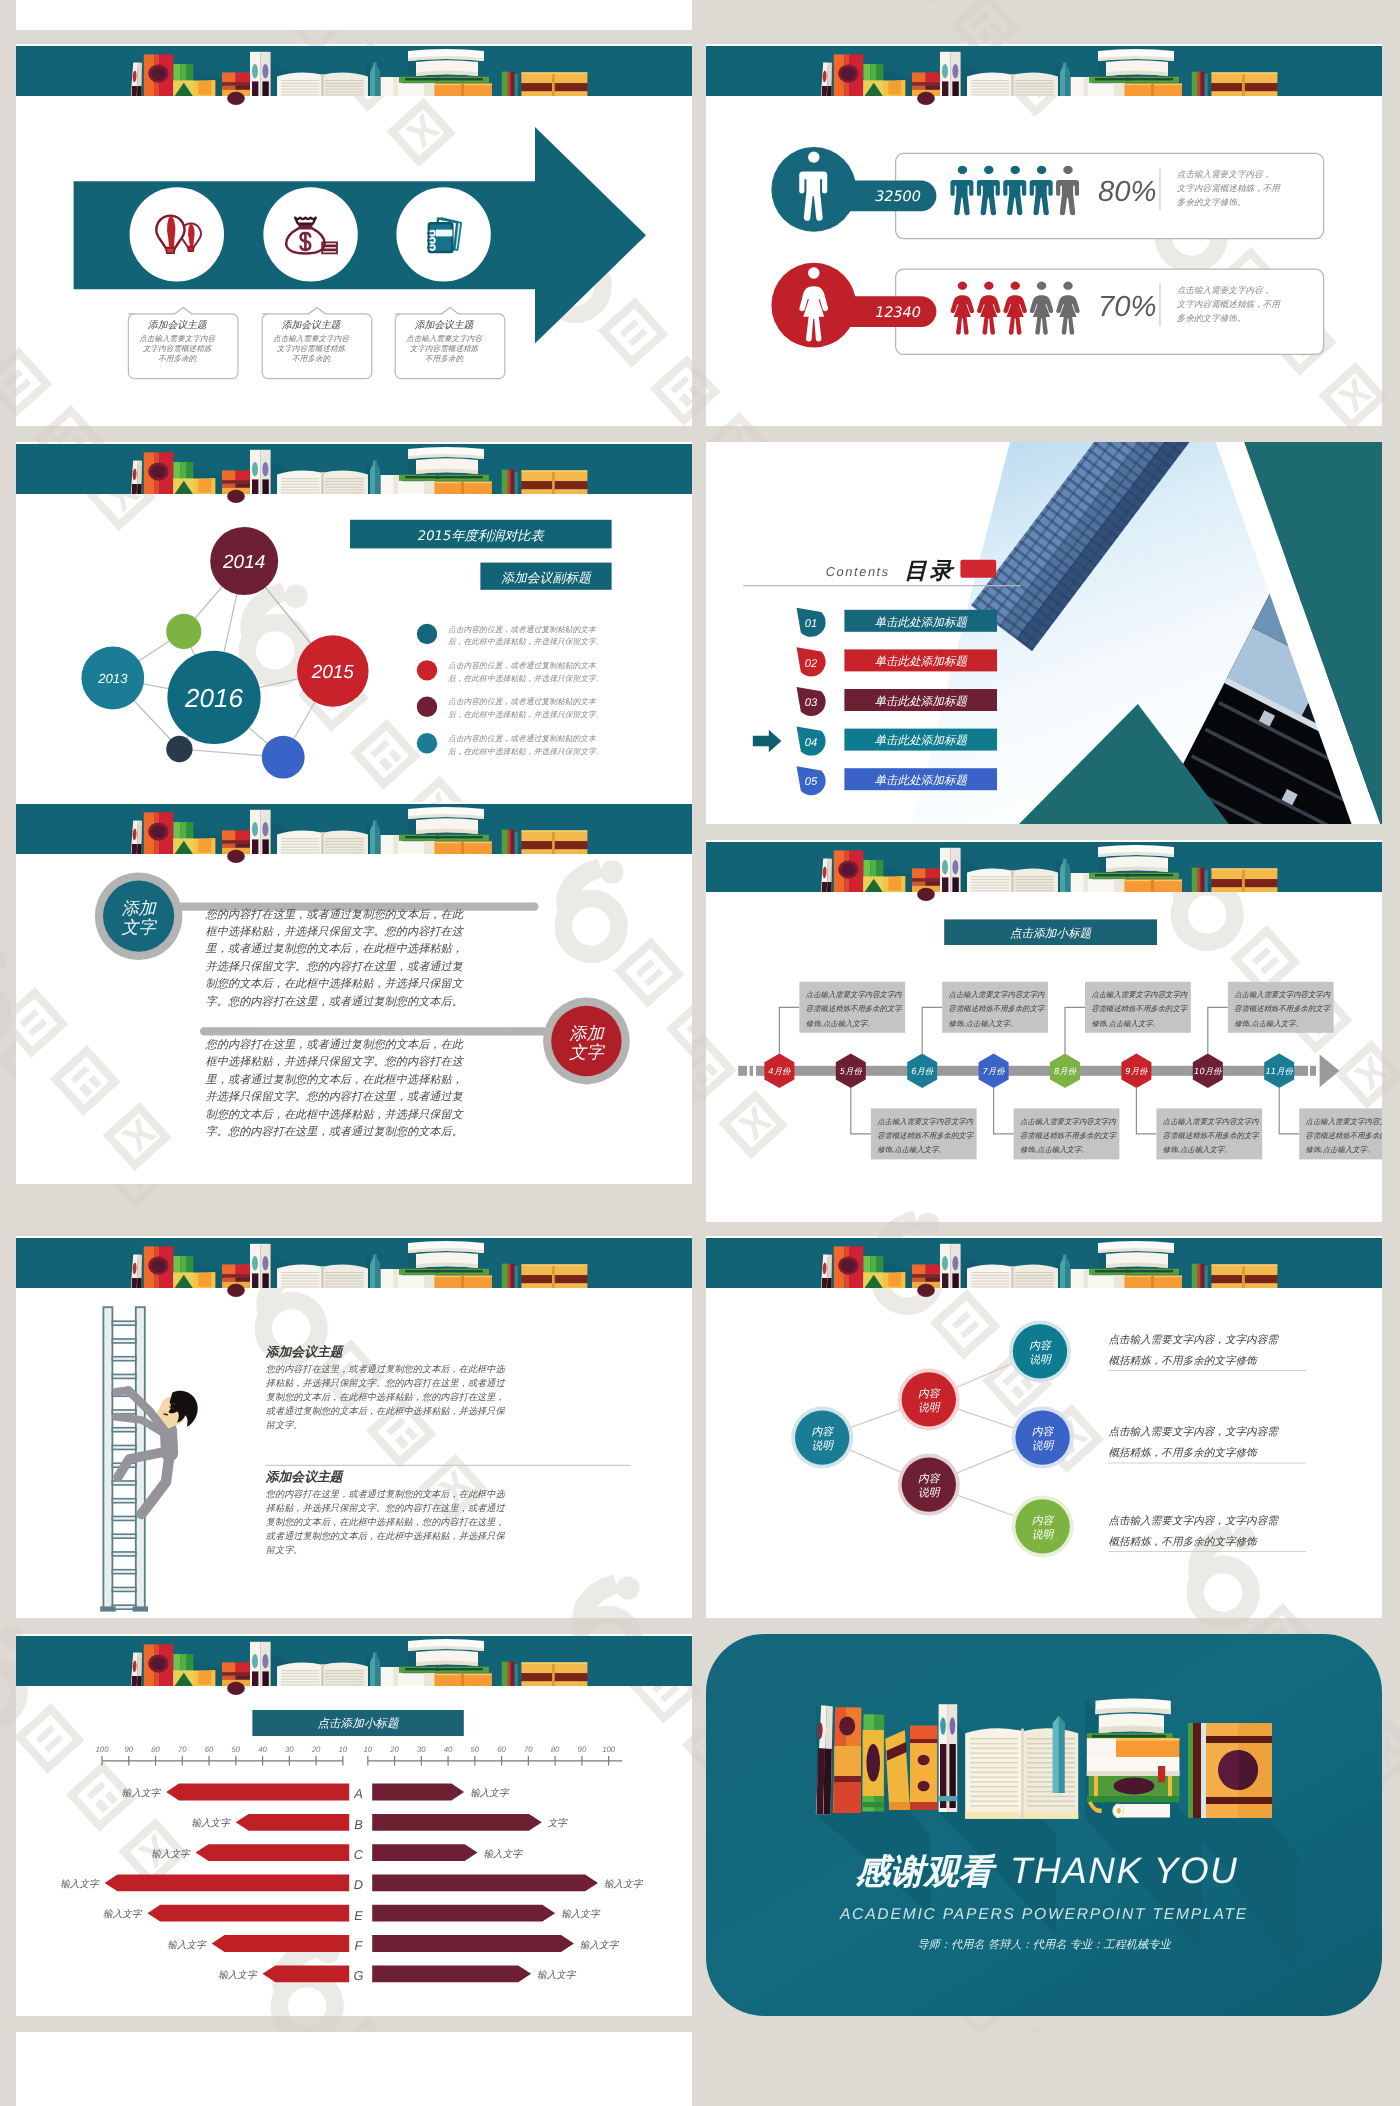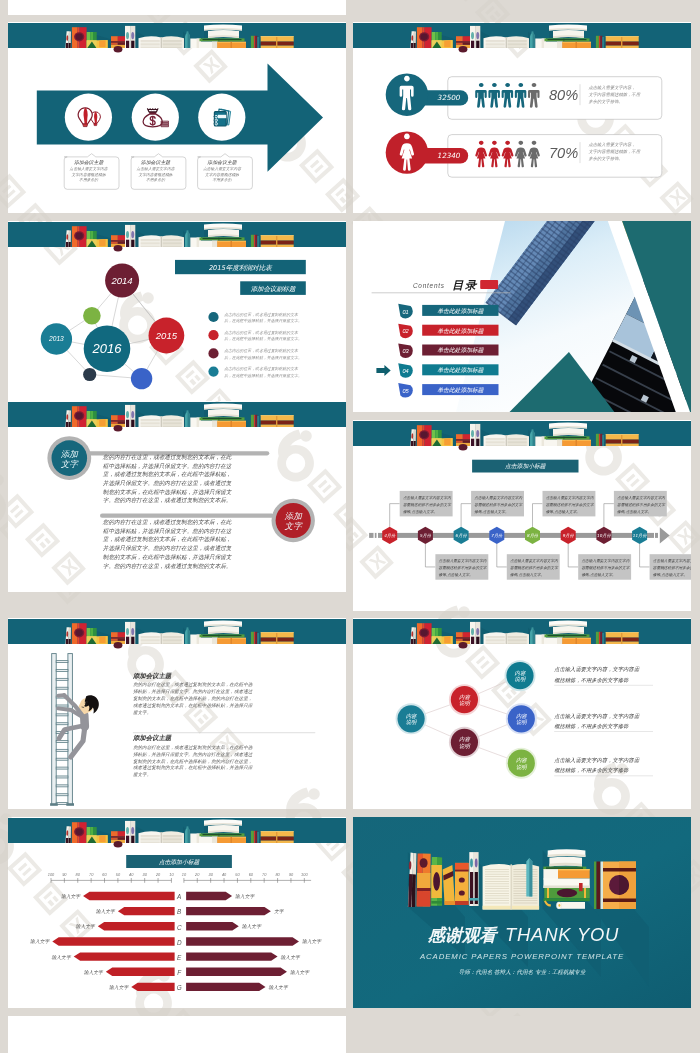--- a/index.html
+++ b/index.html
@@ -2425,21 +2425,21 @@
           <g>
             <text x="171.2" y="173.1" text-anchor="middle" font-size="6.4" fill="#555" font-family="Liberation Sans, sans-serif">G</text>
             <path d="M123.257 169.9 L129.657 165.70000000000002 L166.6 165.70000000000002 L166.6 174.1 L129.657 174.1 Z" fill="#bf2026"></path>
             <text x="120.257" y="171.9" text-anchor="end" font-size="4.8" fill="#555" font-family="DejaVu Sans, sans-serif">输入文字</text>
             <path d="M257.5241 169.9 L251.12409999999997 165.70000000000002 L178.1 165.70000000000002 L178.1 174.1 L251.12409999999997 174.1 Z" fill="#6d1f33"></path>
             <text x="260.5241" y="171.9" font-size="4.8" fill="#555" font-family="DejaVu Sans, sans-serif">输入文字</text>
           </g>
         </g>
       </svg>
   </div>
-  <div class="slide" style="left:353px;top:817px;">
+  <div class="slide" style="left:353px;top:817px;border-radius:29px;">
     <svg viewBox="0 0 338 191" id="s10">
         <g>
           <defs>
             <linearGradient id="bg10" x1="0" y1="0" x2="1" y2="1">
               <stop offset="0" stop-color="#15667a"></stop>
               <stop offset="0.55" stop-color="#12697d"></stop>
               <stop offset="1" stop-color="#0f5d71"></stop>
             </linearGradient>
           </defs>
           <rect x="0" y="0" width="338" height="191" fill="url(#bg10)"></rect>

